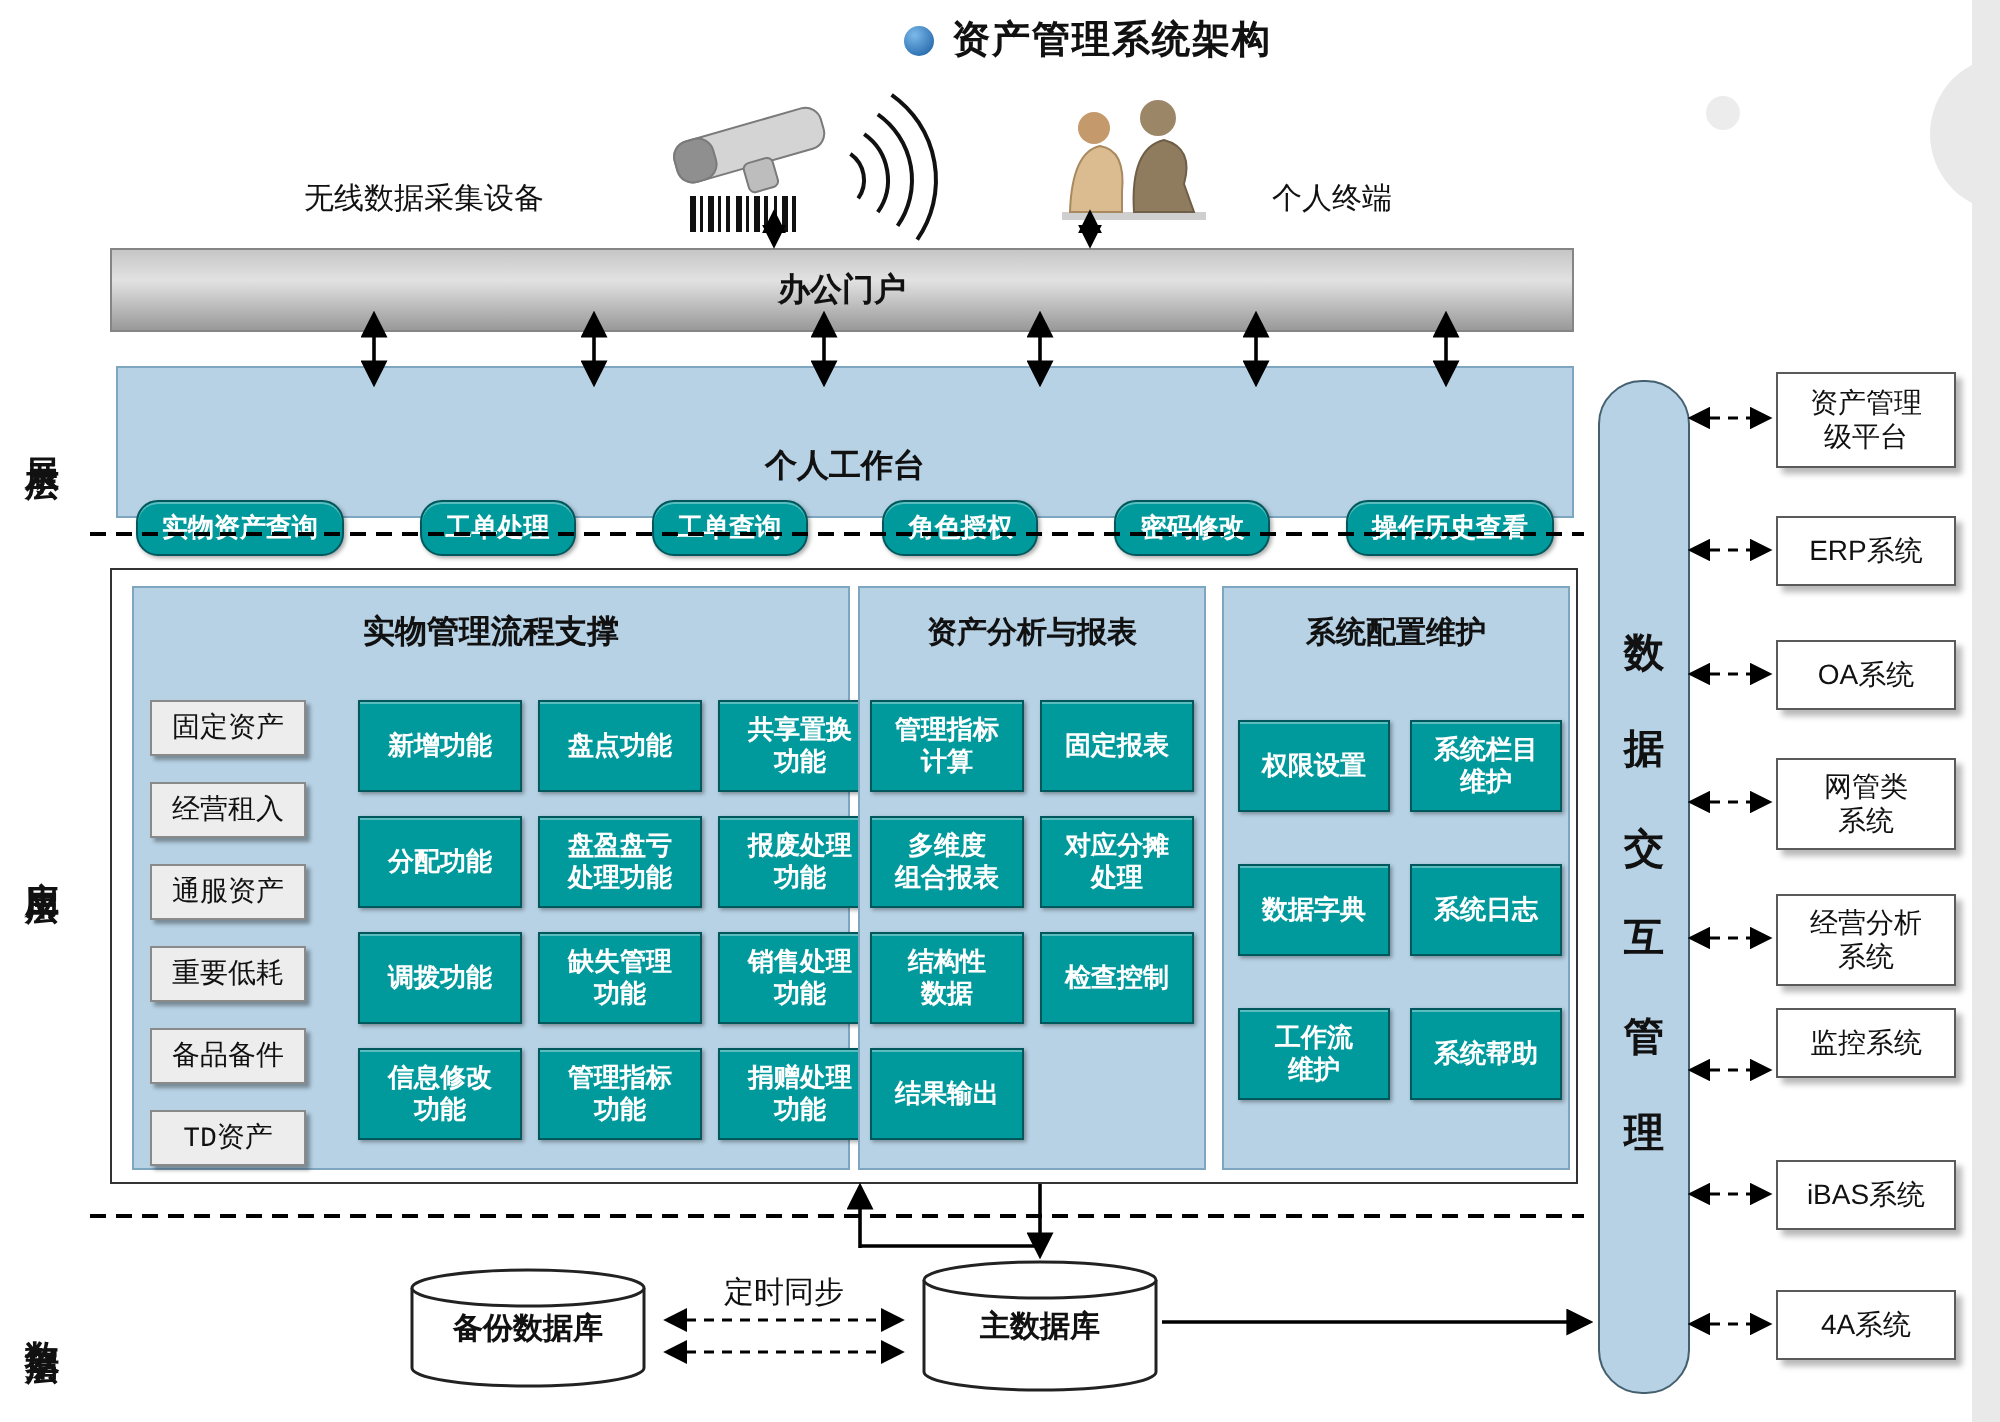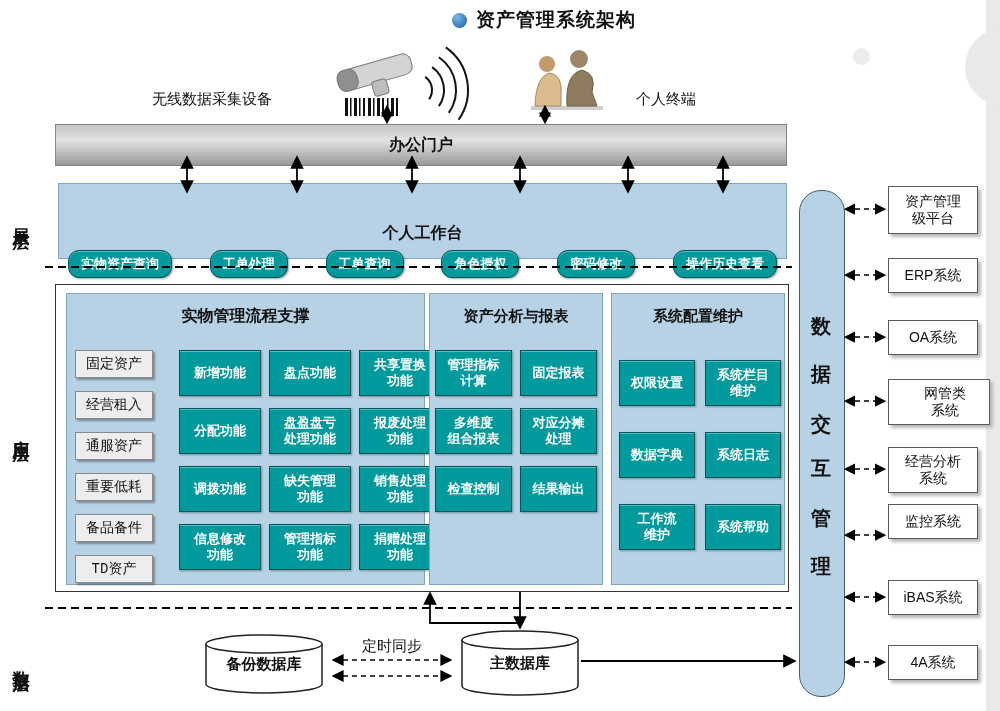--- a/index.html
+++ b/index.html
@@ -165,20 +165,22 @@
     <div class="abs panel" style="left:373px; top:8px; width:172px; height:290px;">
       <div class="ctr panel-title" style="height:44px; font-size:15px;">资产分析与报表</div>
       <div class="abs" style="left:5px; top:56px; display:grid; grid-template-columns:repeat(2,77px); grid-auto-rows:46px; gap:12px 8px;">
         <div class="teal ctr fn pre">管理指标
 计算</div>
         <div class="teal ctr fn pre">固定报表</div>
         <div class="teal ctr fn pre">多维度
 组合报表</div>
         <div class="teal ctr fn pre">对应分摊
 处理</div>
+        <div class="teal ctr fn pre">结构性
+数据</div>
         <div class="teal ctr fn pre">检查控制</div>
         <div class="teal ctr fn pre">结果输出</div>
       </div>
     </div>
 
     <div class="abs panel" style="left:555px; top:8px; width:172px; height:290px;">
       <div class="ctr panel-title" style="height:44px; font-size:15px;">系统配置维护</div>
       <div class="abs" style="left:7px; top:66px; display:grid; grid-template-columns:repeat(2,76px); grid-auto-rows:46px; gap:26px 10px;">
         <div class="teal ctr fn pre">权限设置</div>
         <div class="teal ctr fn pre">系统栏目
@@ -193,21 +195,21 @@
   </div>
 
   <div class="abs exchange-bar ctr" style="left:799px; top:190px; width:44px; height:505px;">
     <span class="vtext exchange-text">数据交互管理</span>
   </div>
 
   <div class="abs ext ctr pre" style="left:888px; top:186px; width:88px; height:46px;">资产管理
 级平台</div>
   <div class="abs ext ctr pre" style="left:888px; top:258px; width:88px; height:33px;">ERP系统</div>
   <div class="abs ext ctr pre" style="left:888px; top:320px; width:88px; height:33px;">OA系统</div>
-  <div class="abs ext ctr pre" style="left:888px; top:379px; width:88px; height:44px;padding-left:12px;">网管类
+  <div class="abs ext ctr pre" style="left:888px; top:379px; width:88px; height:44px;">网管类
 系统</div>
   <div class="abs ext ctr pre" style="left:888px; top:447px; width:88px; height:44px;">经营分析
 系统</div>
   <div class="abs ext ctr pre" style="left:888px; top:504px; width:88px; height:33px;">监控系统</div>
   <div class="abs ext ctr pre" style="left:888px; top:580px; width:88px; height:33px;">iBAS系统</div>
   <div class="abs ext ctr pre" style="left:888px; top:645px; width:88px; height:33px;">4A系统</div>
 
   <svg class="abs" style="left:0; top:0; z-index:40; pointer-events:none;" width="1000" height="711" viewBox="0 0 1000 711">
     <defs>
       <marker id="ah" viewBox="0 0 10 10" refX="8" refY="5" markerWidth="7.5" markerHeight="7.5" orient="auto-start-reverse">

